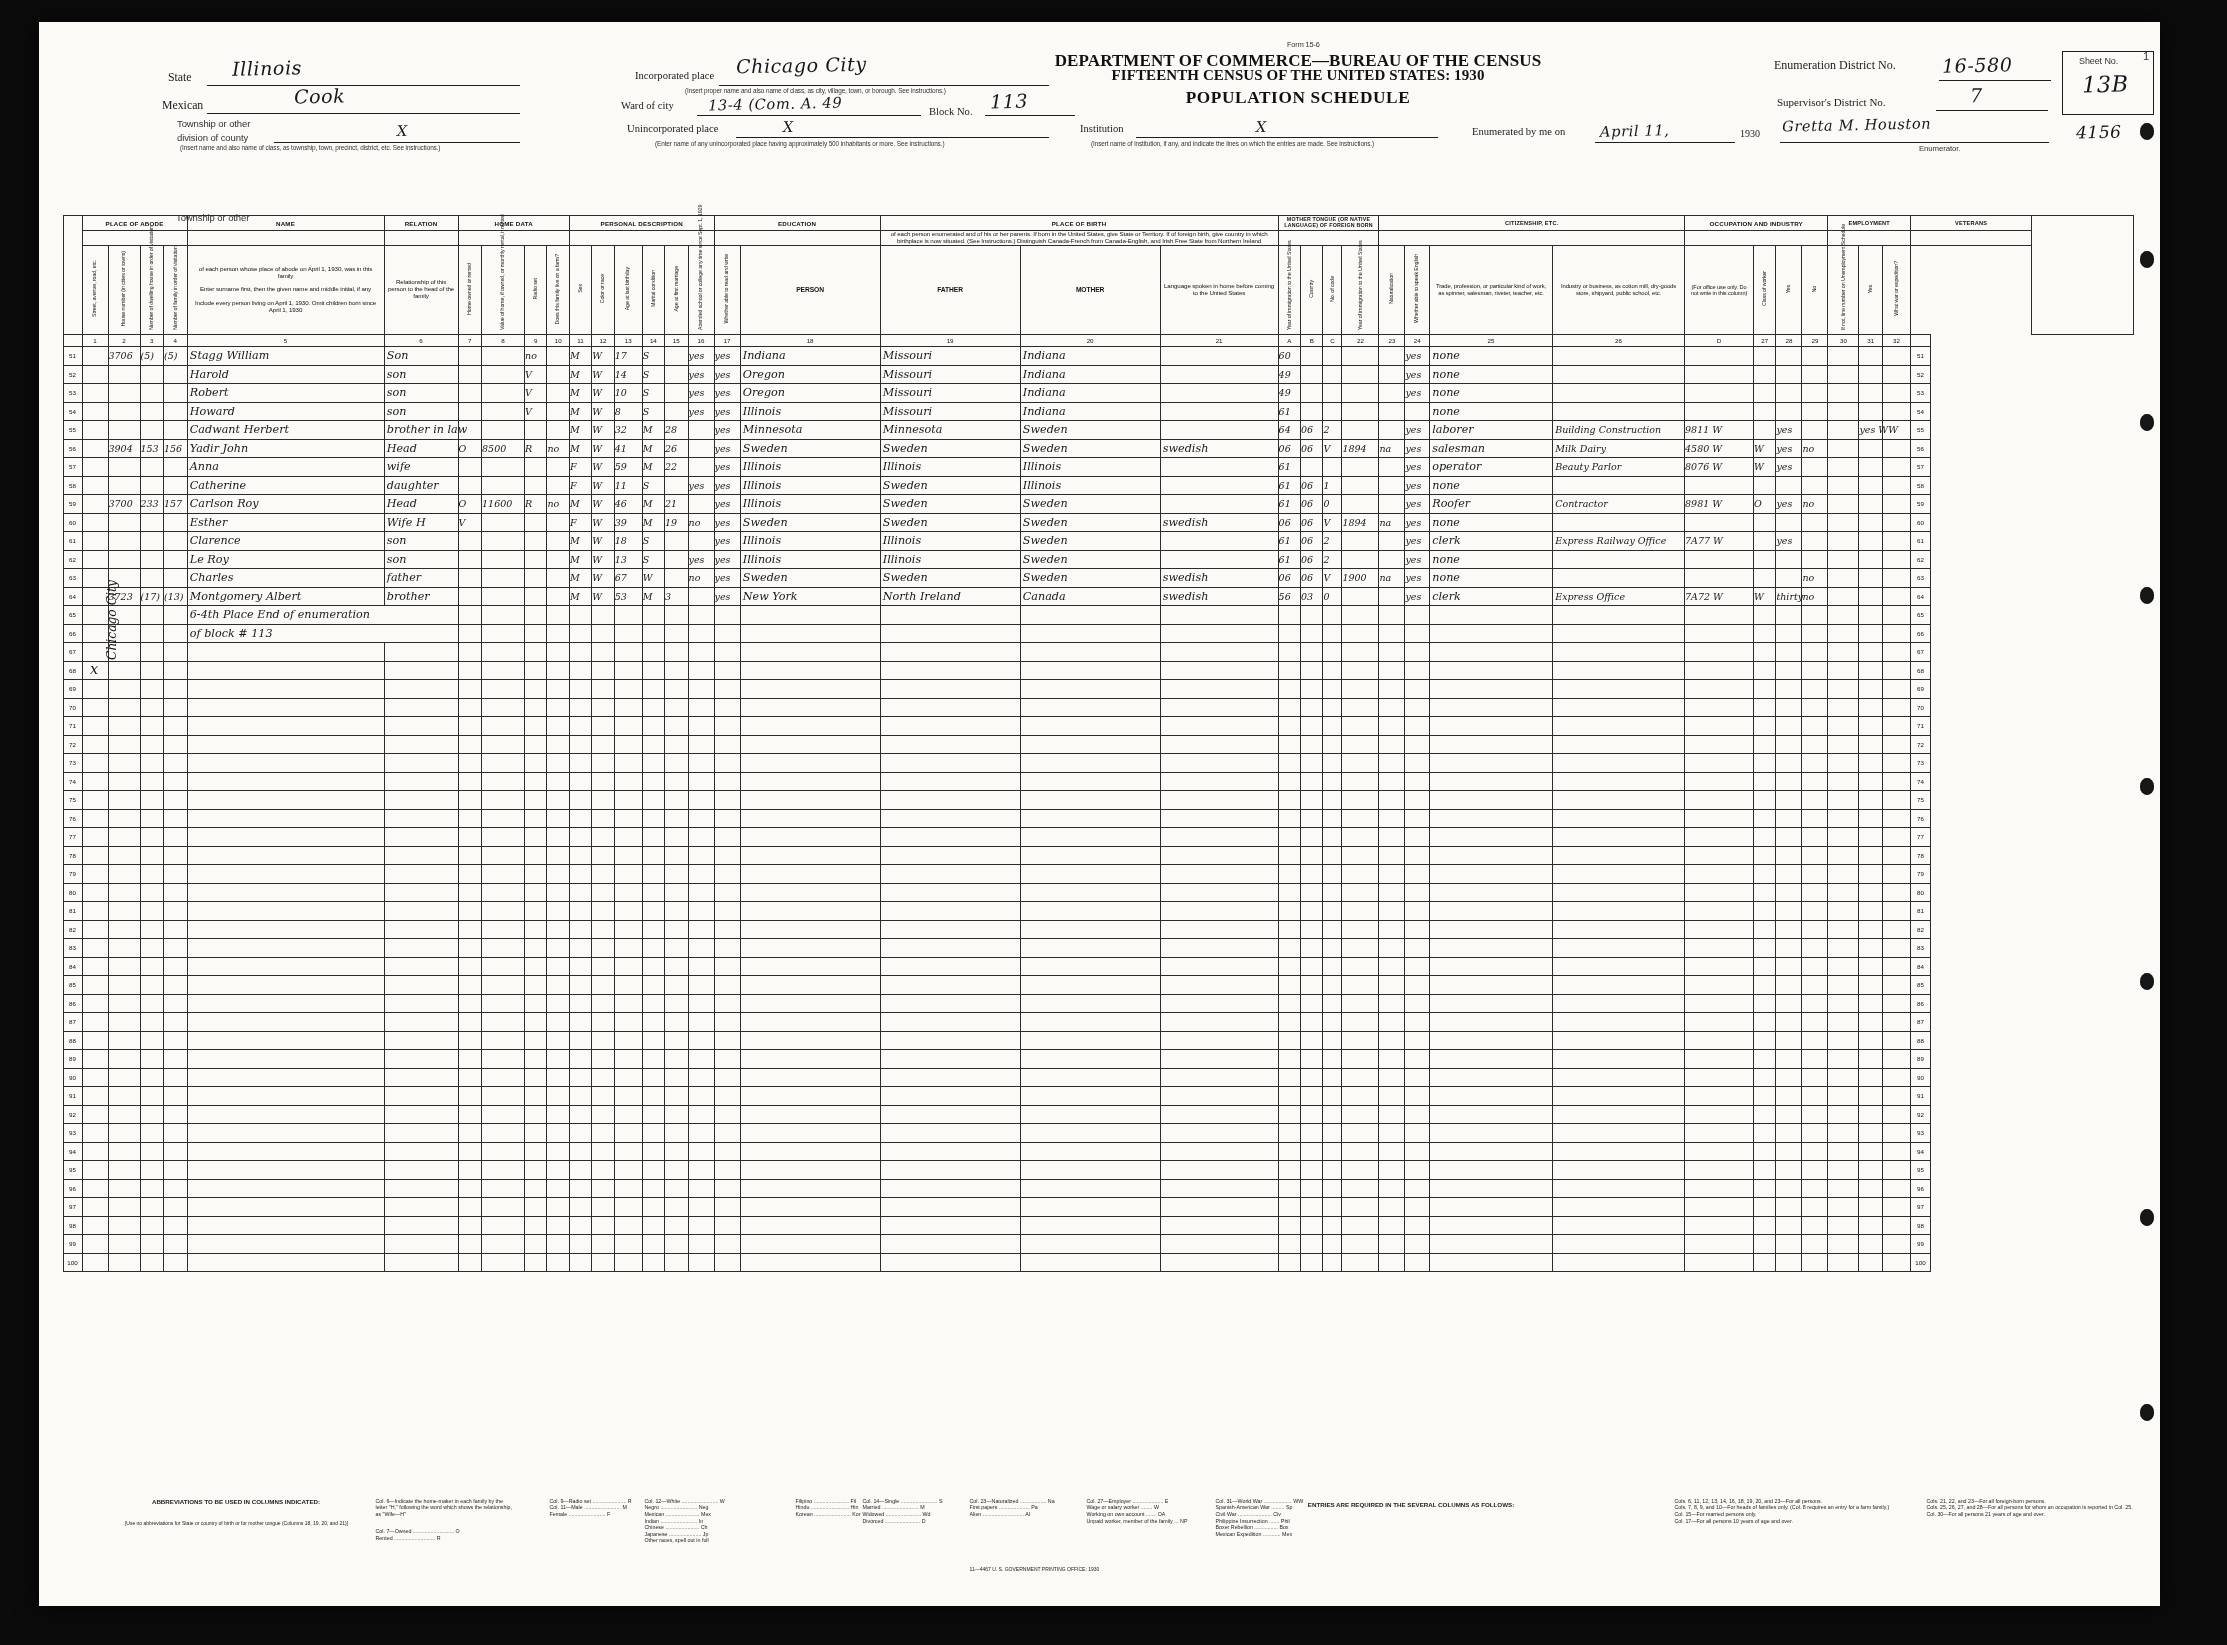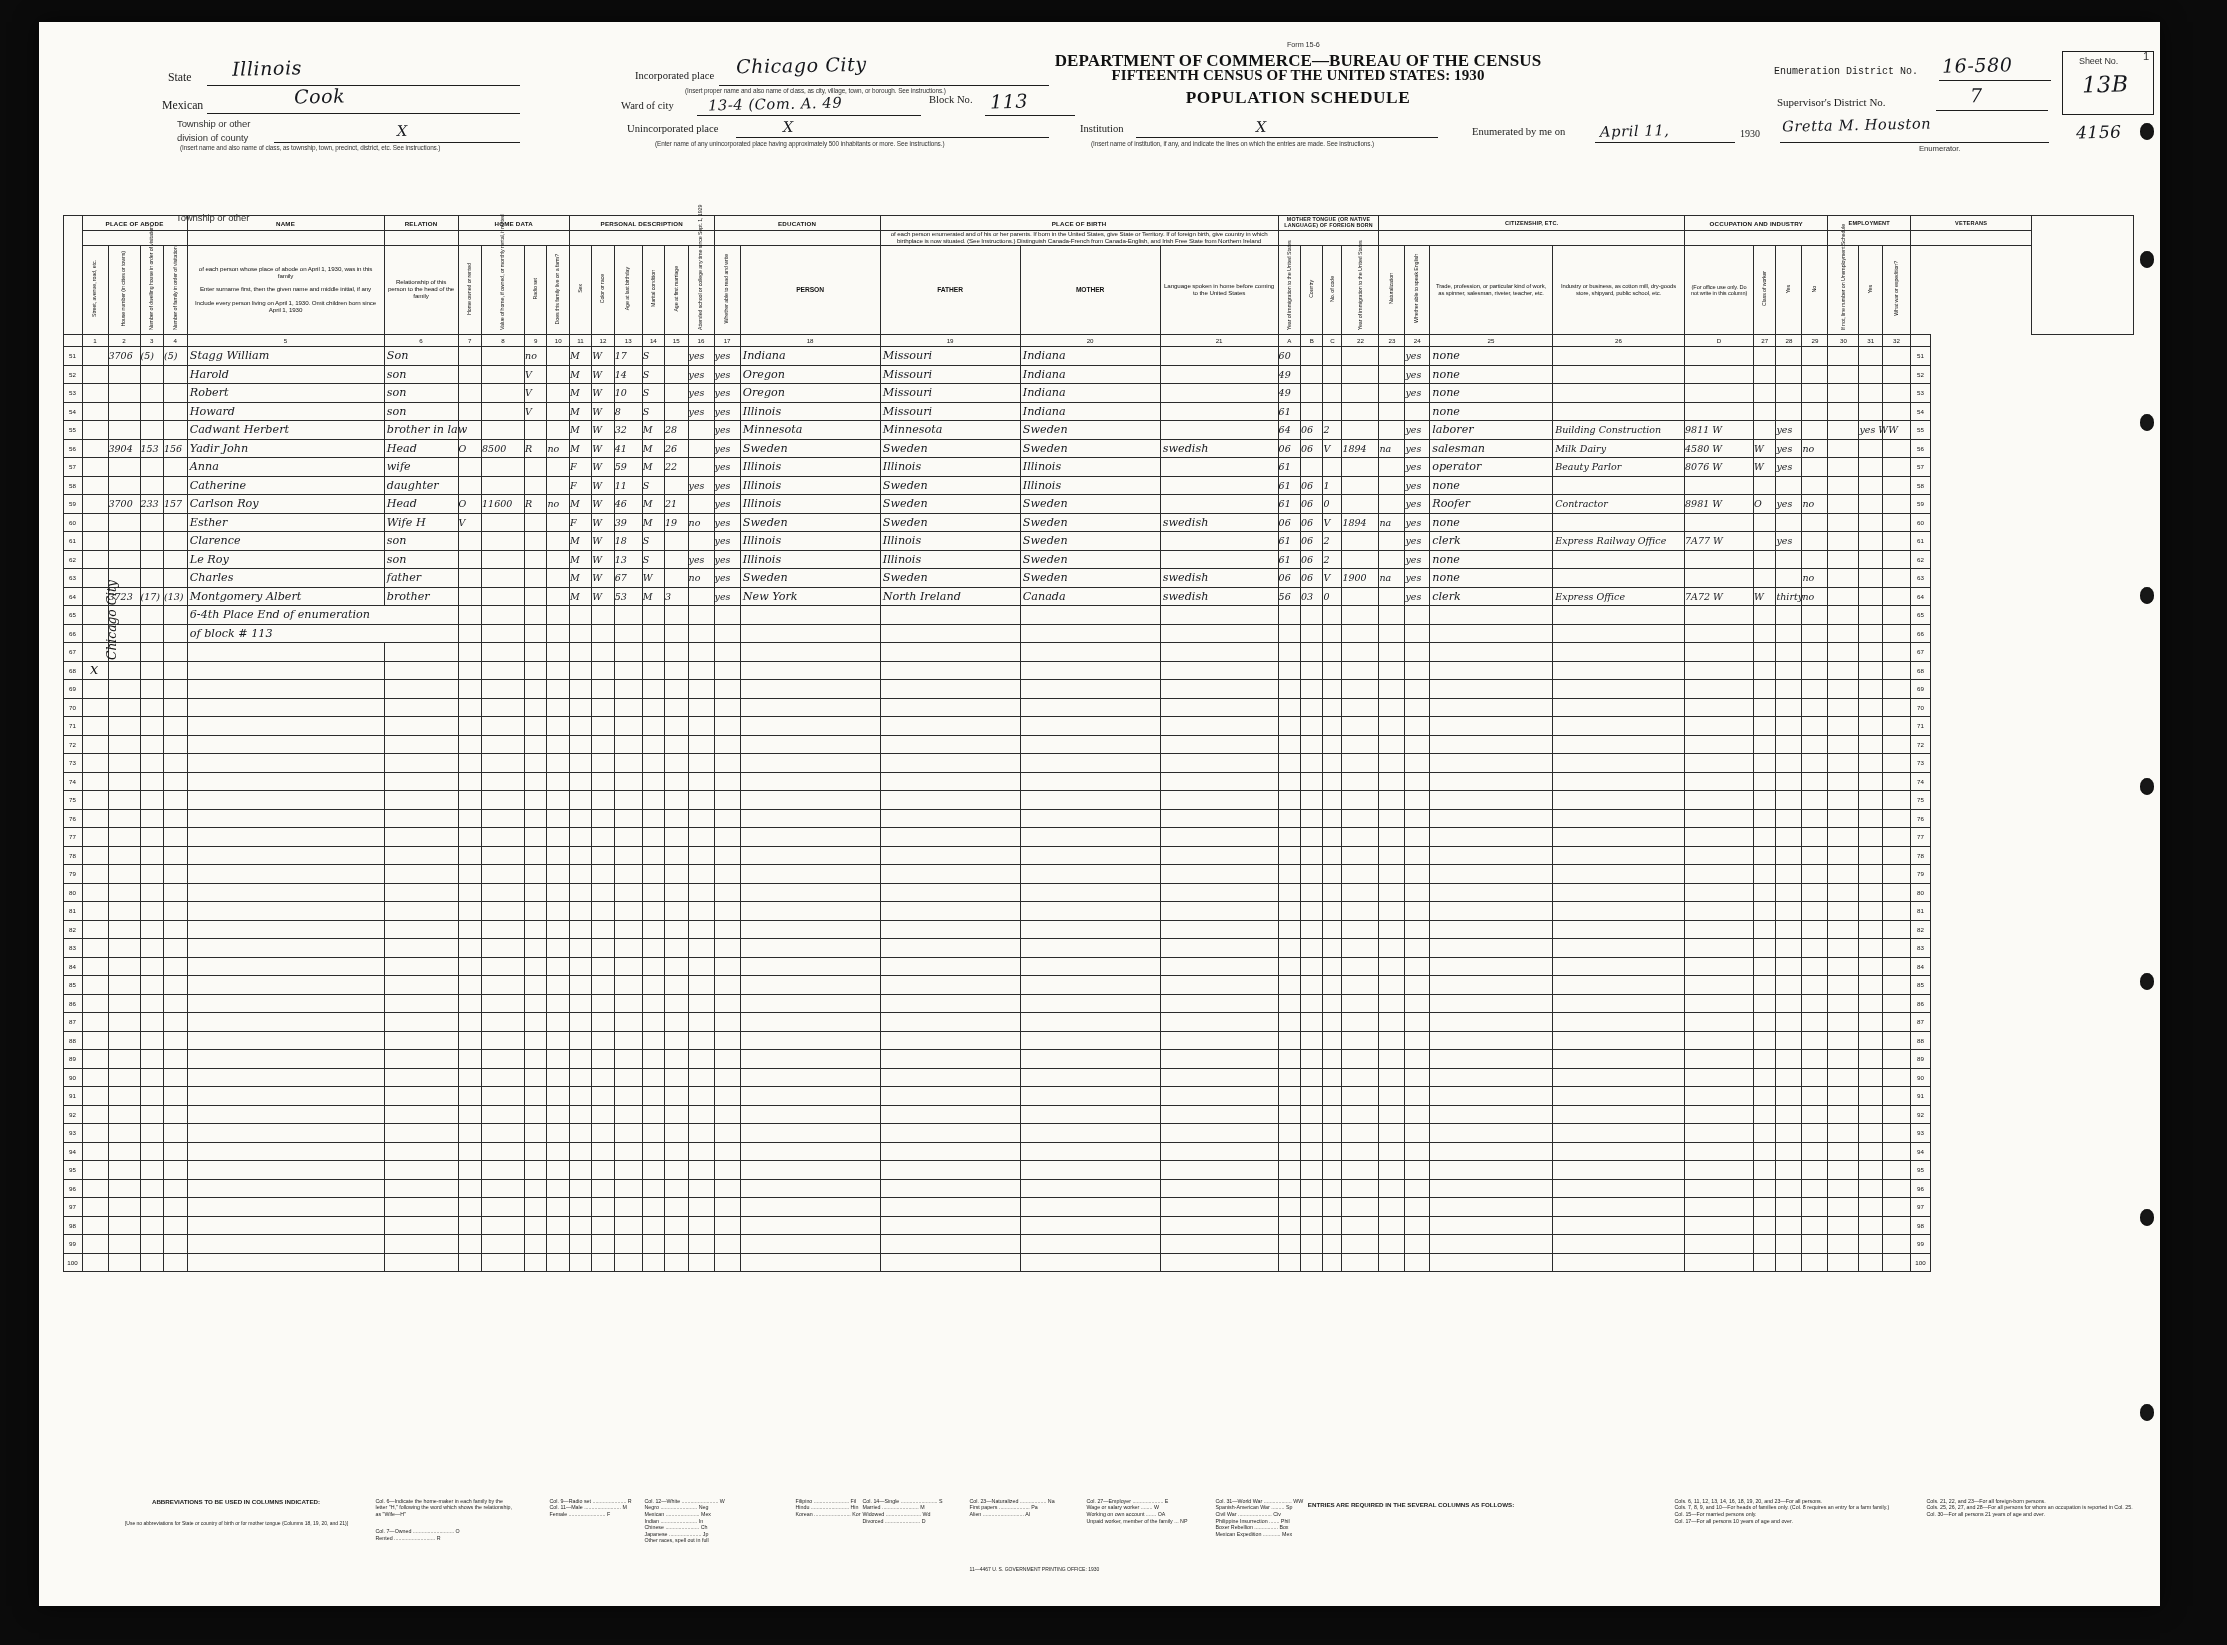--- a/index.html
+++ b/index.html
@@ -84,35 +84,35 @@
       <div class="hw sm" style="left:358px;top:100px;">X</div>
 
       <div class="lbl" style="left:596px;top:48px;font-size:10.6px;">Incorporated place</div>
       <div class="rule" style="left:680px;top:63px;width:330px;"></div>
       <div class="hw" style="left:697px;top:32px;">Chicago City</div>
       <div class="tiny" style="left:646px;top:65px;">(Insert proper name and also name of class, as city, village, town, or borough.  See instructions.)</div>
 
       <div class="lbl" style="left:582px;top:78px;font-size:10.6px;">Ward of city</div>
       <div class="rule" style="left:658px;top:93px;width:224px;"></div>
       <div class="hw sm" style="left:669px;top:73px;">13-4 (Com. A. 49</div>
-      <div class="lbl" style="left:890px;top:72px;font-size:10.6px;">Block No.</div>
+      <div class="lbl" style="left:890px;top:84px;font-size:10.6px;">Block No.</div>
       <div class="rule" style="left:946px;top:93px;width:90px;"></div>
       <div class="hw" style="left:951px;top:68px;">113</div>
 
       <div class="lbl" style="left:588px;top:101px;font-size:10.6px;">Unincorporated place</div>
       <div class="rule" style="left:697px;top:115px;width:313px;"></div>
       <div class="tiny" style="left:616px;top:118px;">(Enter name of any unincorporated place having approximately 500 inhabitants or more.  See instructions.)</div>
       <div class="hw sm" style="left:744px;top:96px;">X</div>
 
       <div class="lbl" style="left:1041px;top:101px;font-size:10.6px;">Institution</div>
       <div class="rule" style="left:1097px;top:115px;width:302px;"></div>
       <div class="tiny" style="left:1052px;top:118px;">(Insert name of institution, if any, and indicate the lines on which the entries are made.  See instructions.)</div>
       <div class="hw sm" style="left:1217px;top:96px;">X</div>
 
-      <div class="lbl" style="left:1735px;top:44px;font-size:10px;font-family:Liberation Mono, monospace;">Enumeration District No.</div>
+      <div class="lbl" style="left:1735px;top:36px;font-size:12px;">Enumeration District No.</div>
       <div class="rule" style="left:1900px;top:58px;width:112px;"></div>
       <div class="hw" style="left:1903px;top:32px;">16-580</div>
 
       <div class="lbl" style="left:1738px;top:74px;font-size:11px;">Supervisor's District No.</div>
       <div class="rule" style="left:1897px;top:88px;width:112px;"></div>
       <div class="hw" style="left:1931px;top:62px;">7</div>
 
       <div style="position:absolute;left:2023px;top:29px;width:90px;height:62px;border:0.9px solid #1d1d1d;"></div>
       <div class="tiny" style="left:2040px;top:34px;font-size:9px;">Sheet No.</div>
       <div class="hw" style="left:2043px;top:49px;font-size:22.4px;">13B</div>

